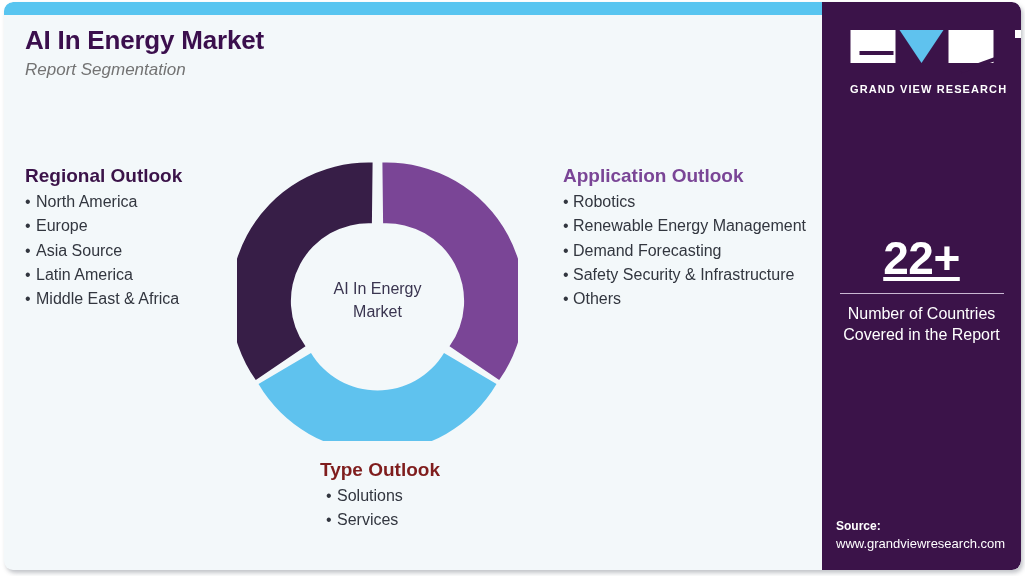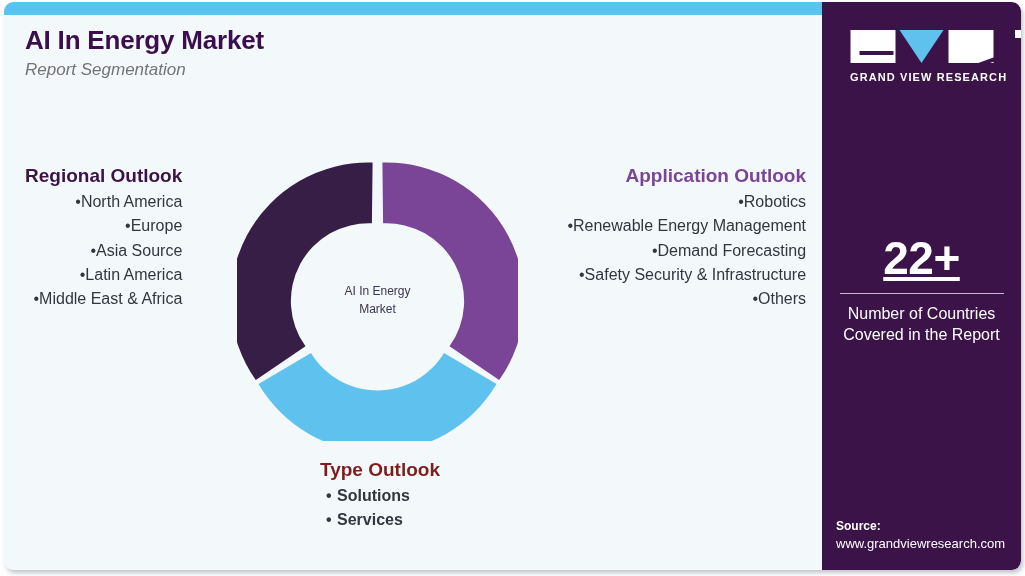--- a/index.html
+++ b/index.html
@@ -88,21 +88,20 @@
     font-size: 17px;
     font-weight: normal;
     color: #737373;
     line-height: 1.1;
     font-style: italic;
   }
 
   
   .outlook {
     position: absolute;
-    text-align: right;
   }
   .outlook h3 {
     margin: 0 0 3px 0;
     font-size: 19px;
     font-weight: bold;
     line-height: 1.22;
   }
   .outlook ul {
     margin: 0;
     padding: 0;
@@ -137,21 +136,21 @@
 
   #type-outlook {
     left: 316px;
     top: 456px;
     text-align: left;
   }
   #type-outlook h3 {
     color: #7f1d1d;
     text-align: center;
   }
-  #type-outlook ul { padding-left: 6px; font-weight: bold; }
+  #type-outlook ul { padding-left: 6px; }
 
   
   .donut-wrap {
     position: absolute;
     left: 233px;
     top: 158px;
     width: 281px;
     height: 281px;
   }
   .donut-wrap svg {
@@ -165,21 +164,21 @@
     top: 0;
     width: 281px;
     height: 281px;
     display: flex;
     flex-direction: column;
     align-items: center;
     justify-content: center;
     pointer-events: none;
   }
   .donut-center-text span {
-    font-size: 12px;
+    font-size: 16px;
     color: #3a3550;
     line-height: 1.42;
     text-align: center;
   }
 
   
   .logo {
     position: absolute;
     left: 50%;
     transform: translateX(-50%);
@@ -219,21 +218,21 @@
     transform-origin: right bottom;
   }
   .logo-v {
     width: 0;
     height: 0;
     border-left: 22px solid transparent;
     border-right: 22px solid transparent;
     border-top: 33px solid #5fc2ee;
   }
   .logo-wordmark {
-    margin-top: 8px;
+    margin-top: 20px;
     text-align: center;
     color: #ffffff;
     font-size: 11px;
     font-weight: bold;
     letter-spacing: 1.1px;
     white-space: nowrap;
   }
 
   
   .stat {

